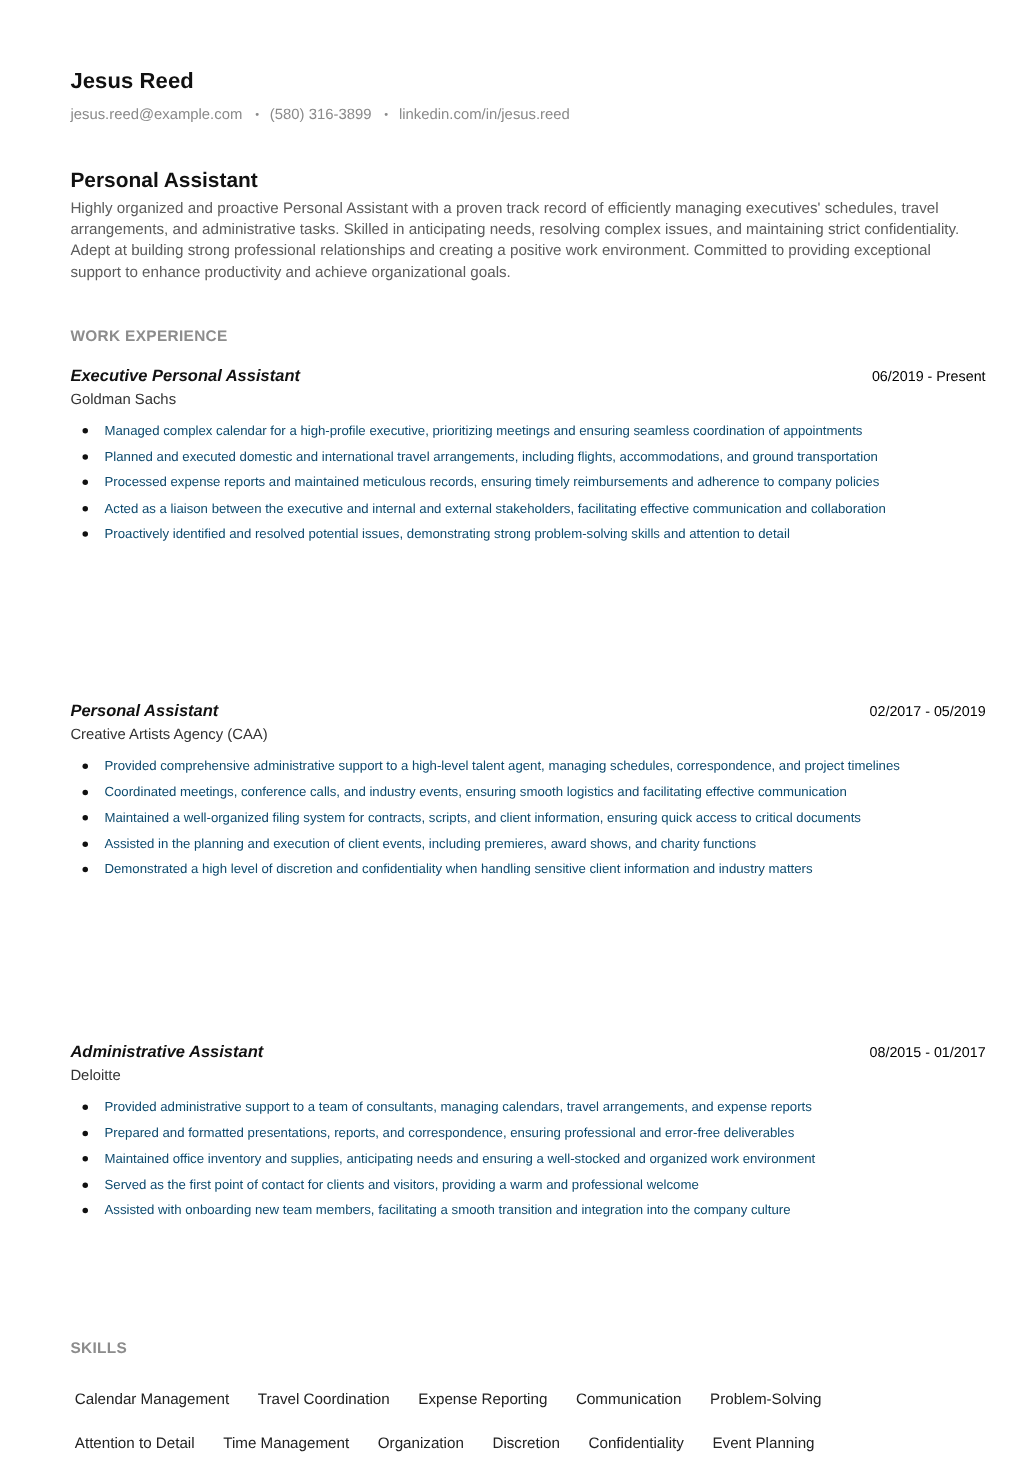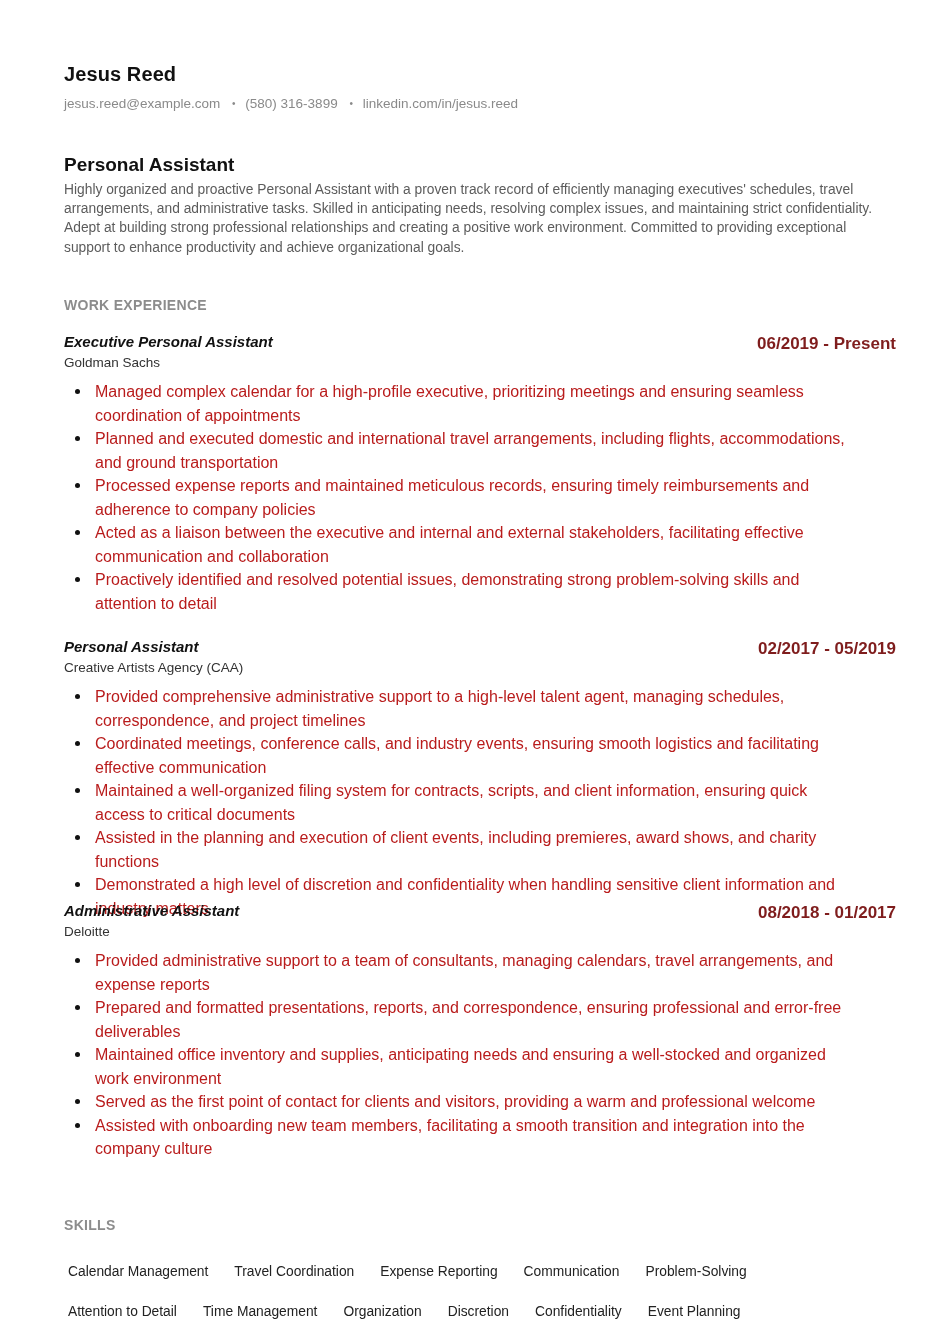--- a/index.html
+++ b/index.html
@@ -26,26 +26,26 @@
     position: absolute; top: 180px; left: 0; width: 832px;
     font-size: 13.8px; line-height: 19.2px; color: #5c5c5c;
   }
   .section-label {
     position: absolute; left: 0;
     font-size: 14px; font-weight: bold; color: #8c8c8c; letter-spacing: 0.3px;
   }
   .job { position: absolute; left: 0; width: 832px; }
   .job-head { position: relative; height: 20px; }
   .job-title { font-size: 15px; font-weight: bold; color: #111; position: absolute; left: 0; top: 0; font-style: italic; }
-  .job-dates { font-size: 17px; color: #7f1d1d; position: absolute; right: 0; top: 1px; font-weight: bold; }
+  .job-dates { font-size: 13px; color: #000000; position: absolute; right: 0; top: 1px; }
   .job-company { font-size: 13.5px; color: #333; margin-top: 2px; height: 20px; }
   .bullets { list-style: none; margin: 5px 0 0 0; padding: 0; }
   .bullets li {
     position: relative; padding-left: 31px; width: 760px;
-    font-size: 16px; line-height: 23.5px; color: #b91c1c;
+    font-size: 12px; line-height: 23.5px; color: #0c4a6e;
   }
   .bullets li .dot {
     position: absolute; left: 11px; top: 9px; width: 5px; height: 5px;
     border-radius: 50%; background: #111;
   }
   .skills { position: absolute; left: 0; width: 840px; }
   .skill-row { display: flex; height: 40px; align-items: flex-end; }
   .skill {
     font-size: 13.8px; color: #222; padding: 0 4px; margin-right: 18px;
     white-space: nowrap;
@@ -92,24 +92,24 @@
     <div class="job-company">Creative Artists Agency (CAA)</div>
     <ul class="bullets">
       <li><span class="dot"></span><span>Provided comprehensive administrative support to a high-level talent agent, managing schedules, correspondence, and project timelines</span></li>
       <li><span class="dot"></span><span>Coordinated meetings, conference calls, and industry events, ensuring smooth logistics and facilitating effective communication</span></li>
       <li><span class="dot"></span><span>Maintained a well-organized filing system for contracts, scripts, and client information, ensuring quick access to critical documents</span></li>
       <li><span class="dot"></span><span>Assisted in the planning and execution of client events, including premieres, award shows, and charity functions</span></li>
       <li><span class="dot"></span><span>Demonstrated a high level of discretion and confidentiality when handling sensitive client information and industry matters</span></li>
     </ul>
   </div>
 
-  <div class="job" style="top:902px;">
+  <div class="job" style="top:948px;">
     <div class="job-head">
       <span class="job-title">Administrative Assistant</span>
-      <span class="job-dates">08/2018 - 01/2017</span>
+      <span class="job-dates">08/2015 - 01/2017</span>
     </div>
     <div class="job-company">Deloitte</div>
     <ul class="bullets">
       <li><span class="dot"></span><span>Provided administrative support to a team of consultants, managing calendars, travel arrangements, and expense reports</span></li>
       <li><span class="dot"></span><span>Prepared and formatted presentations, reports, and correspondence, ensuring professional and error-free deliverables</span></li>
       <li><span class="dot"></span><span>Maintained office inventory and supplies, anticipating needs and ensuring a well-stocked and organized work environment</span></li>
       <li><span class="dot"></span><span>Served as the first point of contact for clients and visitors, providing a warm and professional welcome</span></li>
       <li><span class="dot"></span><span>Assisted with onboarding new team members, facilitating a smooth transition and integration into the company culture</span></li>
     </ul>
   </div>

